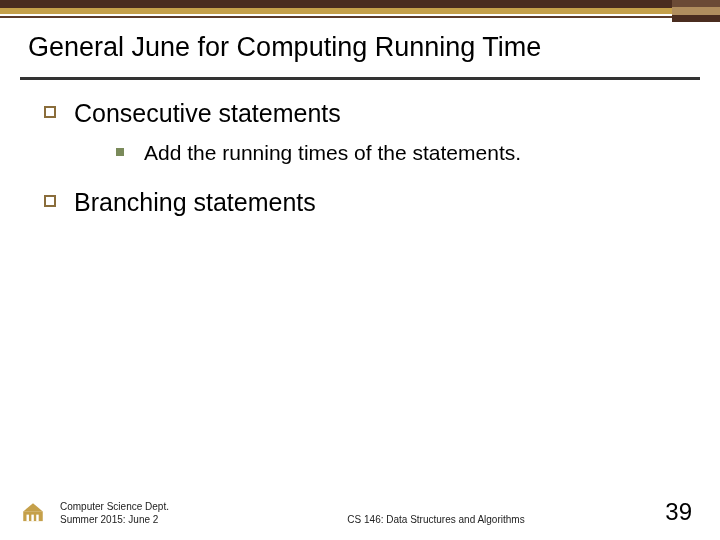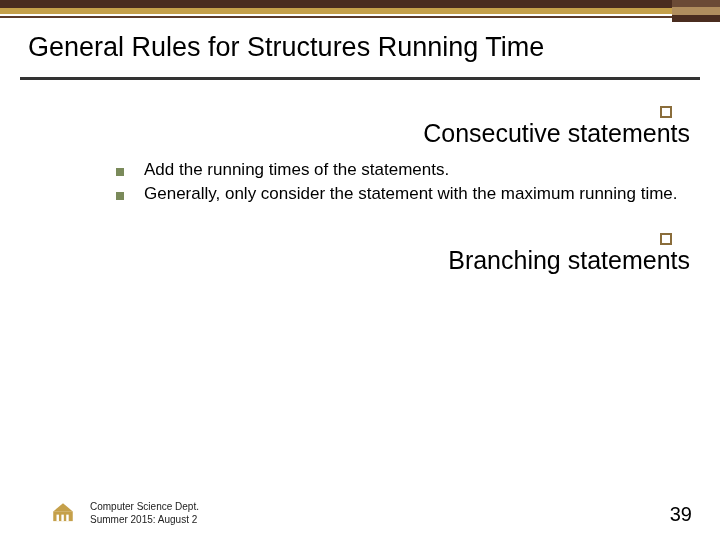--- a/index.html
+++ b/index.html
@@ -41,23 +41,22 @@
     margin: 6px 20px 0 20px;
     height: 3px;
     background: #333;
   }
   .content {
     padding: 18px 30px 0 44px;
     color: #000;
   }
   .l1 {
     display: flex;
-    align-items: flex-end;
+    align-items: flex-start;
     margin-bottom: 4px;
-    flex-direction: column;
   }
   .l1-bullet {
     width: 12px;
     height: 12px;
     border: 2px solid #8a6d3b;
     margin-top: 8px;
     margin-right: 18px;
     flex-shrink: 0;
   }
   .l1-text {
@@ -74,97 +73,94 @@
   }
   .l2-bullet {
     width: 8px;
     height: 8px;
     background: #7a8a5a;
     margin-top: 9px;
     margin-right: 20px;
     flex-shrink: 0;
   }
   .l2-text {
-    font-size: 17px;
+    font-size: 21px;
     line-height: 1.3;
     max-width: 540px;
   }
   .footer {
     position: absolute;
     bottom: 14px;
     left: 0;
     width: 100%;
-    padding: 0 28px 0 50px;
+    padding: 0 28px 0 20px;
     display: flex;
     align-items: flex-end;
     font-size: 10px;
     color: #222;
     justify-content: space-between;
   }
   .logo {
     width: 26px;
     height: 26px;
     margin-right: 14px;
     flex-shrink: 0;
   }
   .foot-left { line-height: 1.3; width: 170px; }
   .foot-center { flex: 1; text-align: center; line-height: 1.3; }
-  .foot-right { font-size: 20px; color: #000; width: 50px; text-align: right; }
+  .foot-right { font-size: 24px; color: #000; width: 50px; text-align: right; }
 </style>
 </head>
 <body>
 
 <div class="top-stripes">
   <div class="stripe-brown"></div>
   <div class="stripe-yellow"></div>
   <div class="stripe-thin"></div>
 </div>
 <div class="accent-box">
   <div class="a1"></div>
     <div class="a2"></div>
     <div class="a3"></div>
 </div>
 
 <div class="title-wrap">
-  <div class="title">General Rules for Structures Running Time</div>
+  <div class="title">General June for Computing Running Time</div>
 </div>
 <div class="title-underline"></div>
 
 <div class="content">
 
   <div class="l1">
     <div class="l1-bullet"></div>
     <div class="l1-text">Consecutive statements</div>
   </div>
   <div class="l2-group">
     <div class="l2">
       <div class="l2-bullet"></div>
       <div class="l2-text">Add the running times of the statements.</div>
-    </div>
-    <div class="l2">
-      <div class="l2-bullet"></div>
-      <div class="l2-text">Generally, only consider the statement with the maximum running time.</div>
     </div>
   </div>
 
   <div class="l1">
     <div class="l1-bullet"></div>
     <div class="l1-text">Branching statements</div>
   </div>
 
 </div>
 
 <div class="footer">
   <svg class="logo" viewBox="0 0 32 32">
     <rect x="4" y="14" width="24" height="12" fill="#c5a04a"></rect>
     <polygon points="16,4 28,14 4,14" fill="#c5a04a"></polygon>
     <rect x="8" y="18" width="3" height="8" fill="#fff"></rect>
     <rect x="14" y="18" width="3" height="8" fill="#fff"></rect>
     <rect x="20" y="18" width="3" height="8" fill="#fff"></rect>
   </svg>
   <div class="foot-left">
     <div>Computer Science Dept.</div>
-    <div>Summer 2015: August 2</div>
+    <div>Summer 2015: June 2</div>
   </div>
   <div class="foot-center">
+    <div>CS 146: Data Structures and Algorithms</div>
   </div>
   <div class="foot-right">39</div>
 </div>
 
 </body></html>

